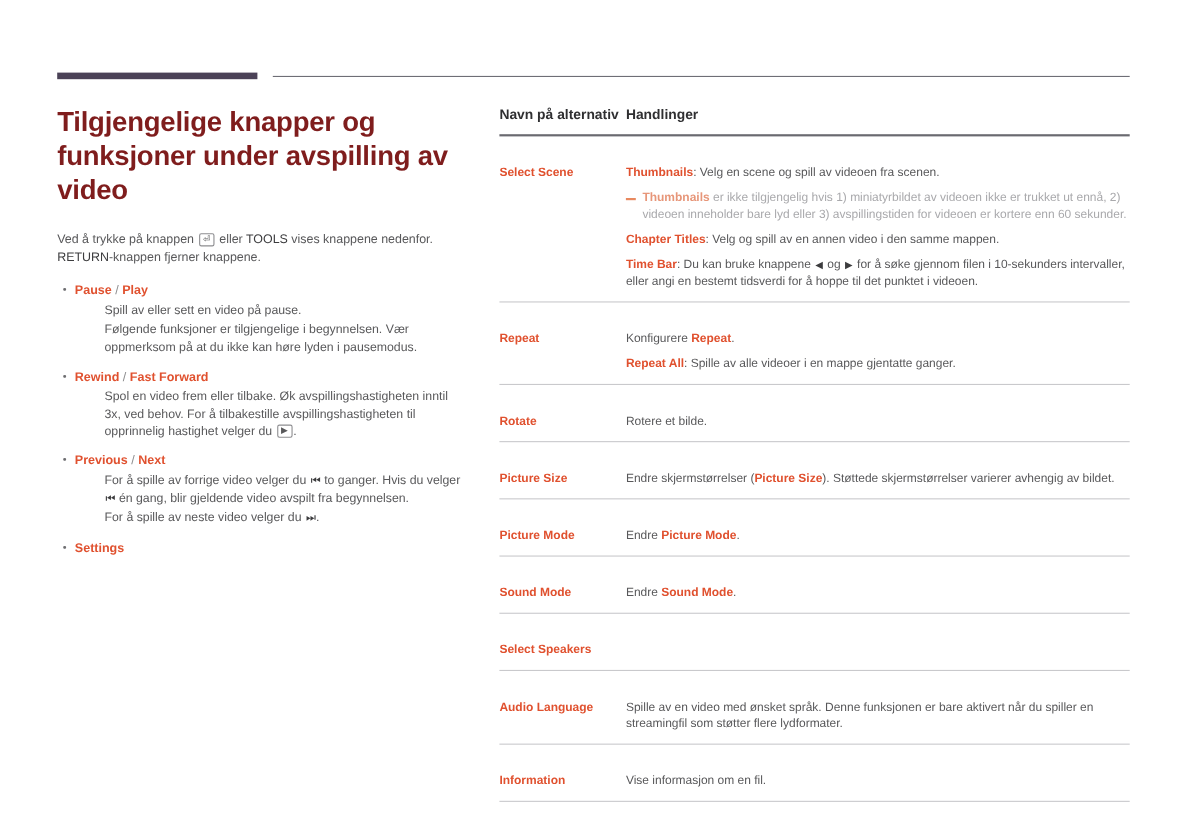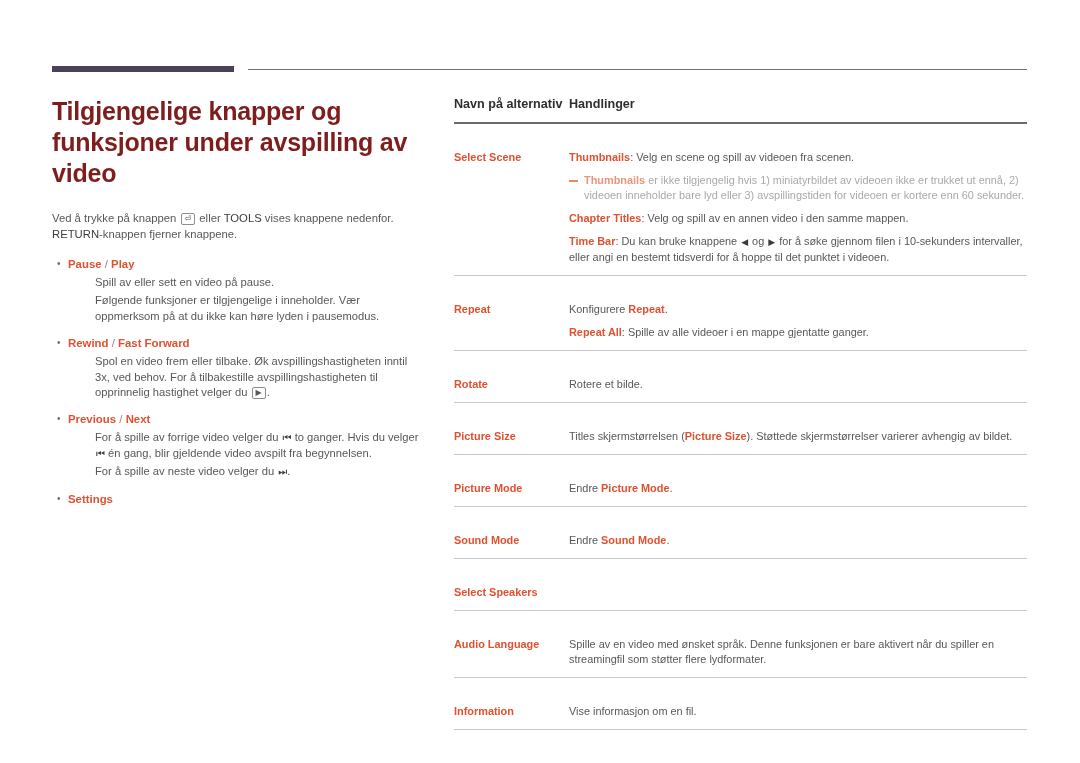--- a/index.html
+++ b/index.html
@@ -205,21 +205,21 @@
     <span>Ved å trykke på knappen </span><span class="keybox">⏎</span><span> eller </span><b>TOOLS</b><span> vises knappene nedenfor. </span><b>RETURN</b><span>-knappen fjerner knappene.</span>
   </p>
 
   <div class="bullet-group">
     <div class="bullet-row">
       <span class="bullet-dot">•</span>
       <span class="bullet-term"><span>Pause</span><span class="sep"> / </span><span>Play</span></span>
     </div>
     <div class="bullet-body">
       <p>Spill av eller sett en video på pause.</p>
-      <p>Følgende funksjoner er tilgjengelige i inneholder. Vær oppmerksom på at du ikke kan høre lyden i pausemodus.</p>
+      <p>Følgende funksjoner er tilgjengelige i begynnelsen. Vær oppmerksom på at du ikke kan høre lyden i pausemodus.</p>
     </div>
   </div>
 
   <div class="bullet-group">
     <div class="bullet-row">
       <span class="bullet-dot">•</span>
       <span class="bullet-term"><span>Rewind</span><span class="sep"> / </span><span>Fast Forward</span></span>
     </div>
     <div class="bullet-body">
       <p>Spol en video frem eller tilbake. Øk avspillingshastigheten inntil 3x, ved behov. For å tilbakestille avspillingshastigheten til opprinnelig hastighet velger du <span class="keybox">▶</span>.</p>
@@ -278,21 +278,21 @@
     <div class="row-label">Rotate</div>
     <div class="row-body">
       <p>Rotere et bilde.</p>
     </div>
   </div>
   <div class="row-sep"></div>
 
   <div class="table-row">
     <div class="row-label">Picture Size</div>
     <div class="row-body">
-      <p><span>Titles skjermstørrelsen (</span><b>Picture Size</b><span>). Støttede skjermstørrelser varierer avhengig av bildet.</span></p>
+      <p><span>Endre skjermstørrelser (</span><b>Picture Size</b><span>). Støttede skjermstørrelser varierer avhengig av bildet.</span></p>
     </div>
   </div>
   <div class="row-sep"></div>
 
   <div class="table-row">
     <div class="row-label">Picture Mode</div>
     <div class="row-body">
       <p><span>Endre </span><b>Picture Mode</b><span>.</span></p>
     </div>
   </div>

